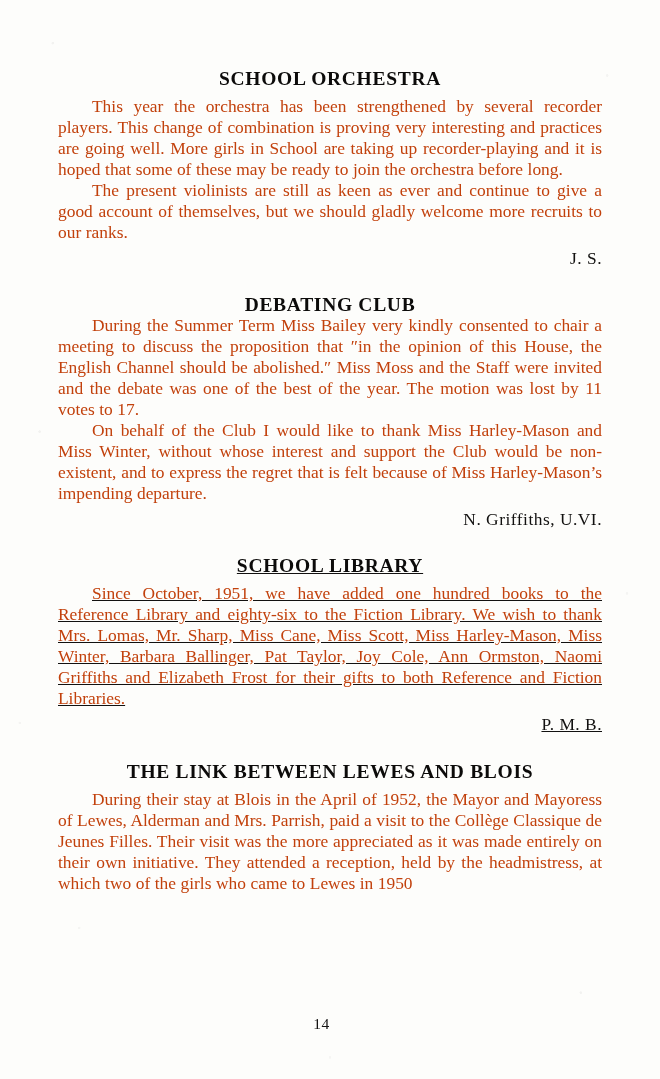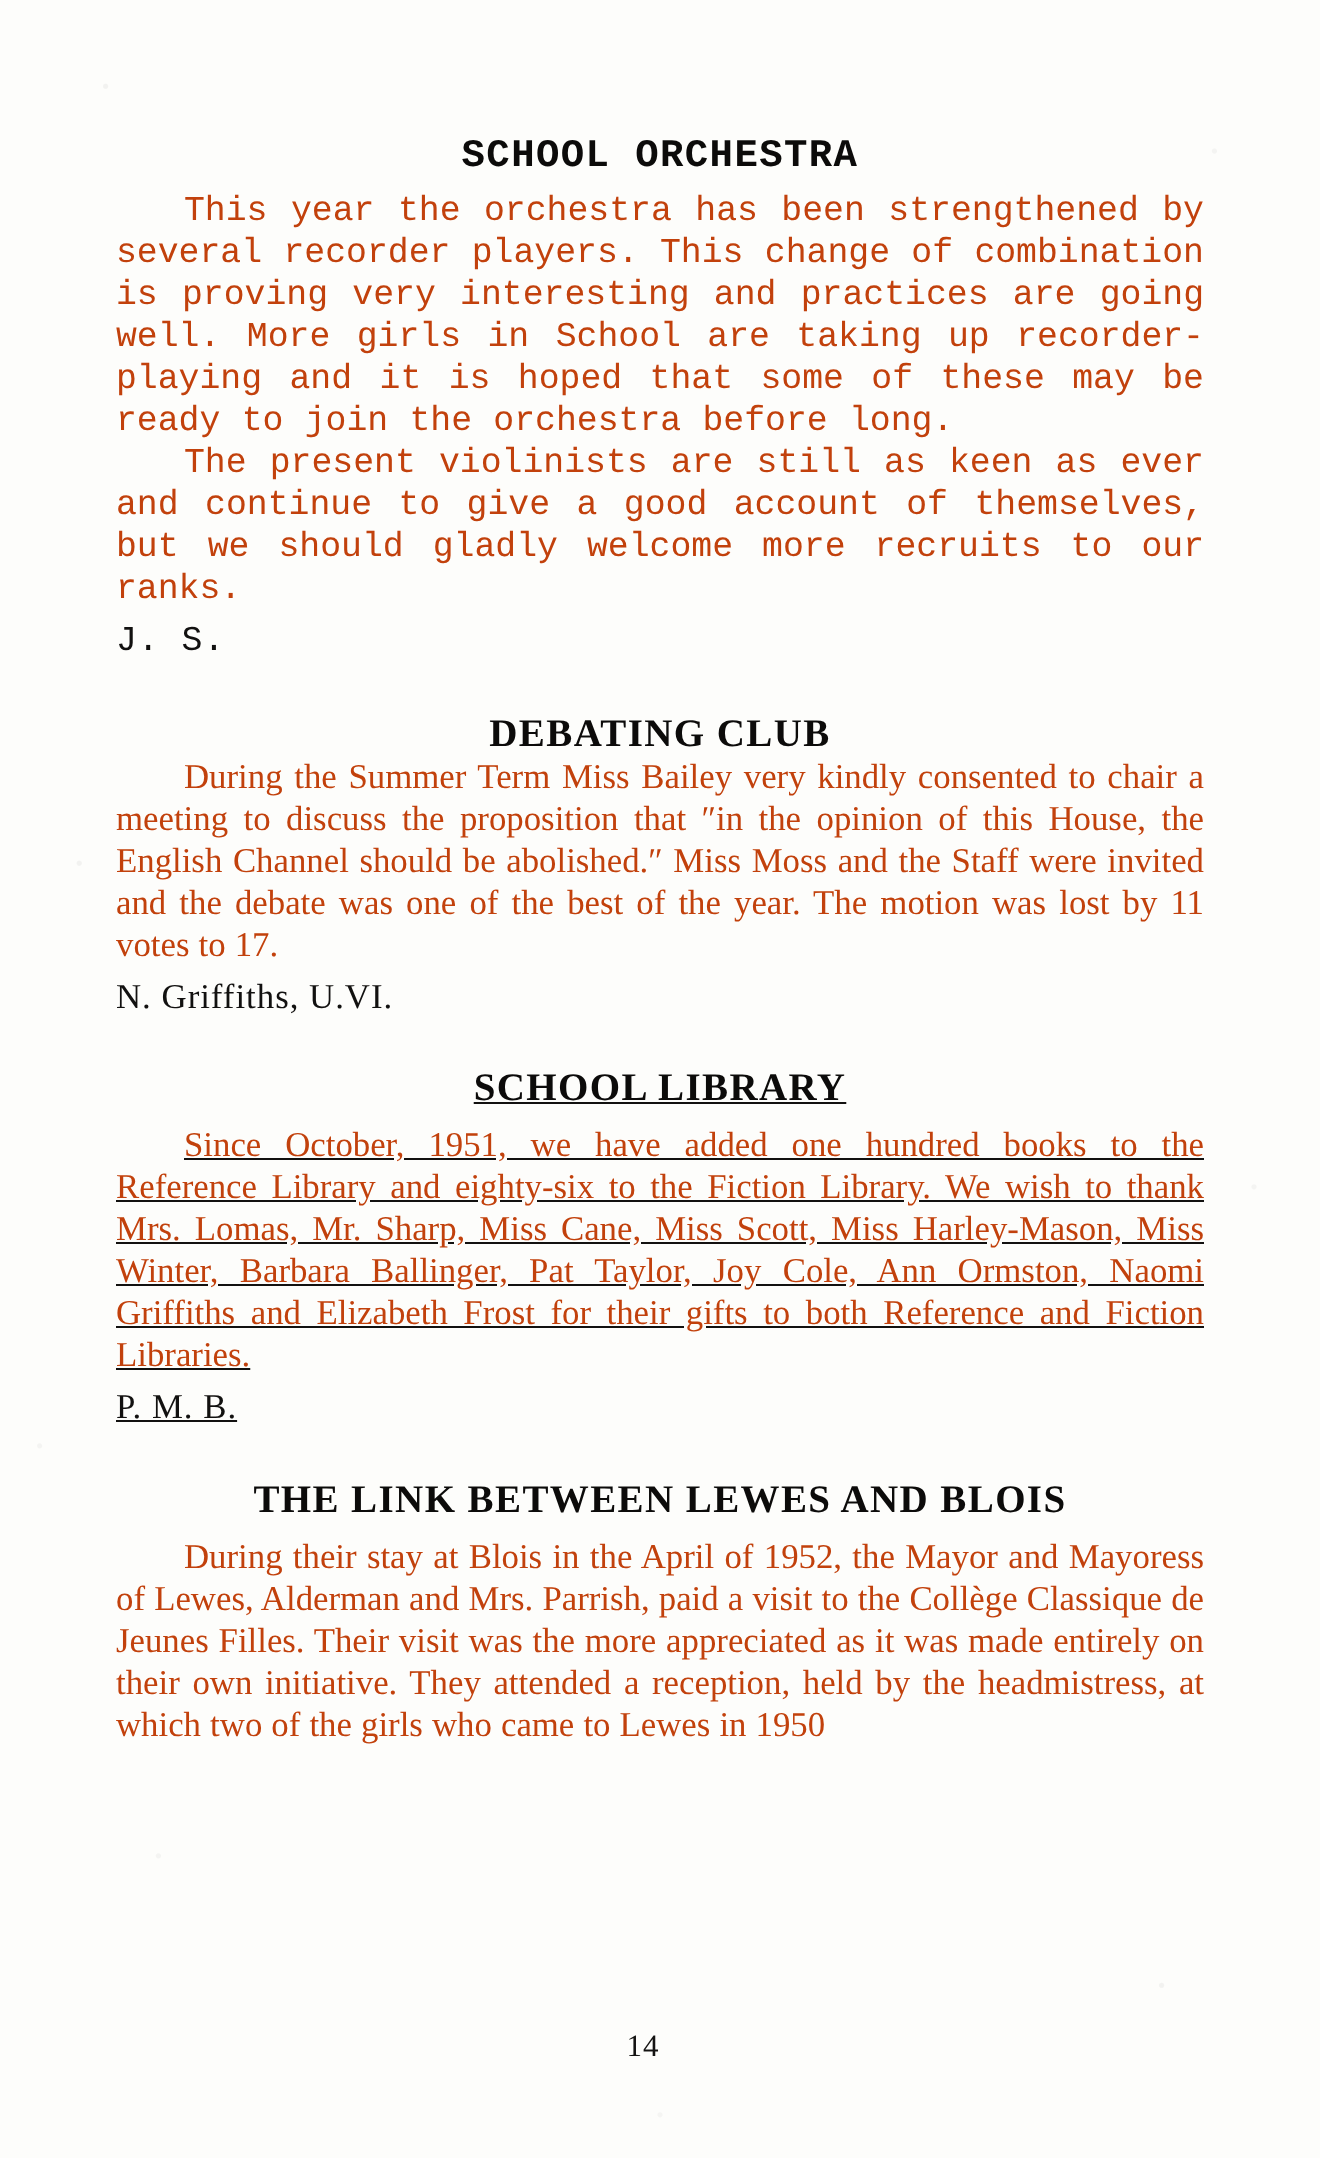--- a/index.html
+++ b/index.html
@@ -44,40 +44,40 @@
     font-weight: bold;
     text-align: center;
     letter-spacing: 0.7px;
     margin: 0;
     line-height: 21px;
     color: #0c0b0a;
   }
   .section {
     margin-bottom: 0;
   }
-  .sec-orchestra { padding-top: 4px; font-family: Liberation Mono, monospace; }
+  .sec-orchestra { padding-top: 4px; }
   .sec-debating  { padding-top: 25px; }
   .sec-library   { padding-top: 25px; text-decoration: underline; }
   .sec-link      { padding-top: 26px; }
 
   p.body {
     font-size: 17.4px;
     line-height: 21px;
     text-align: justify;
     text-align-last: left;
     margin: 0;
     text-indent: 34px;
     word-spacing: 0.2px;
     color: #c2410c;
   }
   p.body.first { margin-top: 7px; }
   .signature {
     font-size: 17.4px;
     line-height: 21px;
-    text-align: left;
+    text-align: right;
     margin: 0;
     padding-top: 5px;
     letter-spacing: 0.5px;
   }
   .page-number {
     position: absolute;
     left: 0;
     right: 17px;
     bottom: 46px;
     text-align: center;
@@ -95,20 +95,21 @@
     <div class="section sec-orchestra">
       <h2 class="heading">SCHOOL ORCHESTRA</h2>
       <p class="body first">This year the orchestra has been strengthened by several recorder players.  This change of combination is proving very interesting and practices are going well.  More girls in School are taking up recorder-playing and it is hoped that some of these may be ready to join the orchestra before long.</p>
       <p class="body">The present violinists are still as keen as ever and continue to give a good account of themselves, but we should gladly welcome more recruits to our ranks.</p>
       <p class="signature">J. S.</p>
     </div>
 
     <div class="section sec-debating">
       <h2 class="heading">DEBATING CLUB</h2>
       <p class="body">During the Summer Term Miss Bailey very kindly consented to chair a meeting to discuss the proposition that ″in the opinion of this House, the English Channel should be abolished.″  Miss Moss and the Staff were invited and the debate was one of the best of the year.  The motion was lost by 11 votes to 17.</p>
+      <p class="body">On behalf of the Club I would like to thank Miss Harley-Mason and Miss Winter, without whose interest and support the Club would be non-existent, and to express the regret that is felt because of Miss Harley-Mason’s impending departure.</p>
       <p class="signature">N. Griffiths, U.VI.</p>
     </div>
 
     <div class="section sec-library">
       <h2 class="heading">SCHOOL LIBRARY</h2>
       <p class="body first">Since October, 1951, we have added one hundred books to the Reference Library and eighty-six to the Fiction Library. We wish to thank Mrs. Lomas, Mr. Sharp, Miss Cane, Miss Scott, Miss Harley-Mason, Miss Winter, Barbara Ballinger, Pat Taylor, Joy Cole, Ann Ormston, Naomi Griffiths and Elizabeth Frost for their gifts to both Reference and Fiction Libraries.</p>
       <p class="signature">P. M. B.</p>
     </div>
 
     <div class="section sec-link">

